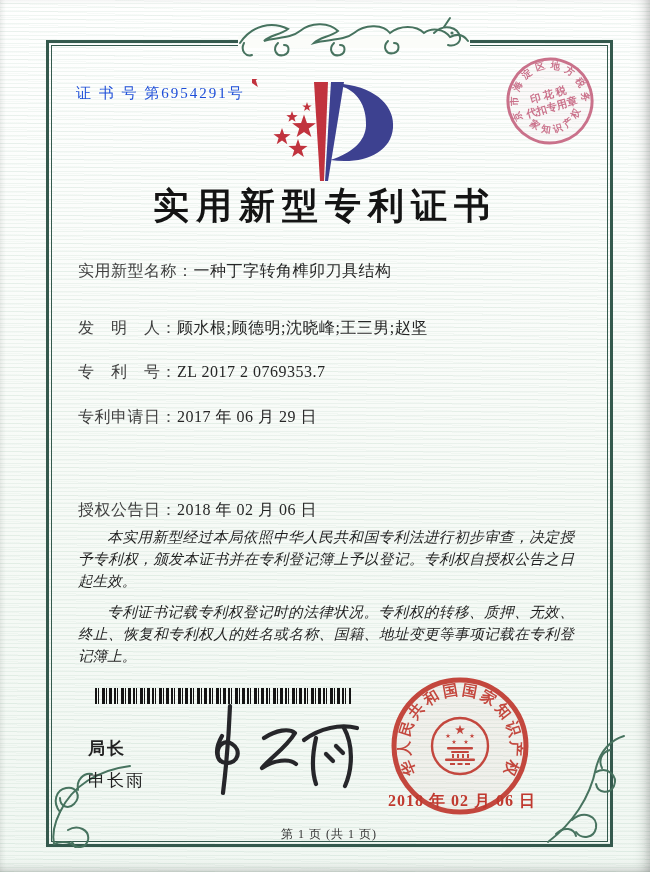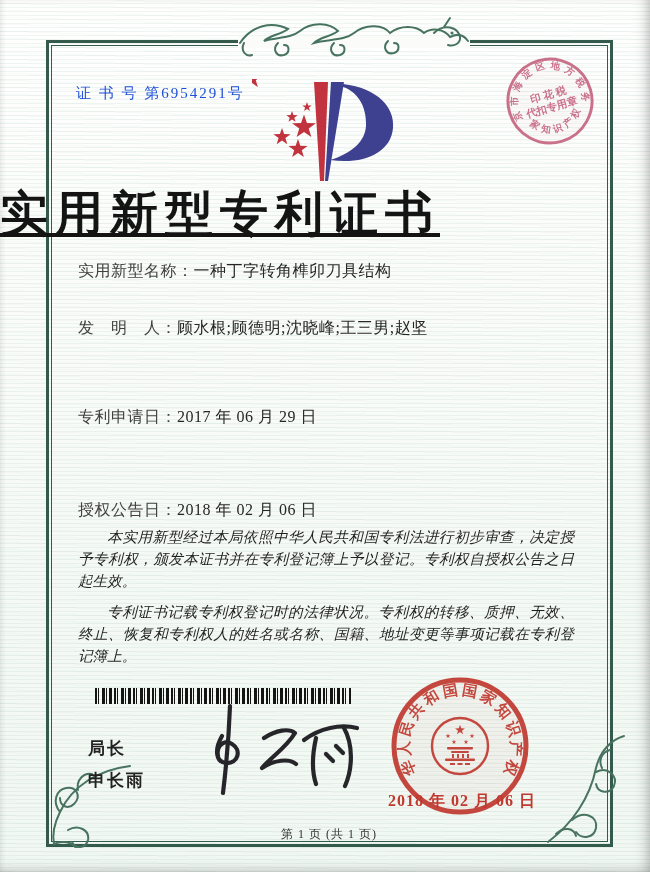--- a/index.html
+++ b/index.html
@@ -20,43 +20,43 @@
   .frame{position:absolute;left:46px;top:40px;width:561px;height:801px;
          border:3px solid #34594d;}
   .frame-inner{position:absolute;inset:2px;border:1px solid #34594d;}
   .orn-gap{position:absolute;left:238px;top:36px;width:232px;height:12px;background:#fbfcf9;}
   .ornament{position:absolute;}
   
   .cert-no{position:absolute;left:76px;top:84px;font-size:15px;letter-spacing:2px;color:#1d4ed8;}
   
   .logo{position:absolute;left:252px;top:79px;width:152px;height:104px;}
   
-  .title{position:absolute;left:0;top:182px;width:650px;text-align:left;
-         font-size:48px;font-weight:600;letter-spacing:7px;color:#141414;text-decoration:underline;}
+  .title{position:absolute;left:0;top:182px;width:650px;text-align:center;
+         font-size:36px;font-weight:600;letter-spacing:7px;color:#141414;}
   
   .field{position:absolute;left:78px;font-size:16px;color:#262626;letter-spacing:.5px;white-space:nowrap;}
   .field .lab{color:#404040;}
   .f0{top:261px}.f1{top:318px}.f2{top:362px}.f3{top:407px}.f4{top:452px}.f5{top:500px}
   
   .paras{position:absolute;left:78px;top:526px;width:496px;
          font-style:italic;font-size:14.6px;line-height:1.52;color:#1f1f1f;text-align:justify;}
   .paras p{margin:0 0 8px 0;text-indent:2em;font-style:italic;}
   
   .barcode{position:absolute;left:95px;top:688px;width:256px;height:16px;
       background:repeating-linear-gradient(90deg,
         #141414 0 2px, transparent 2px 3px,
         #141414 3px 4px, transparent 4px 7px,
         #141414 7px 10px, transparent 10px 11px,
         #141414 11px 12px, transparent 12px 14px,
         #141414 14px 17px, transparent 17px 19px);}
   
   .director-title{position:absolute;left:88px;top:737px;font-family:"Liberation Sans","DejaVu Sans",sans-serif;
       font-size:17px;font-weight:600;color:#222;letter-spacing:2px;}
   .director-name{position:absolute;left:88px;top:769px;font-family:"Liberation Sans","DejaVu Sans",sans-serif;
-      font-size:17px;font-weight:700;color:#222;letter-spacing:2px;}
+      font-size:17px;font-weight:400;color:#222;letter-spacing:2px;}
   .signature{position:absolute;left:192px;top:698px;width:175px;height:100px;}
   
   .seal{position:absolute;left:385px;top:672px;width:150px;height:150px;opacity:.92;}
   .seal-date{position:absolute;left:386px;top:791px;width:152px;text-align:center;
       font-size:16px;font-weight:700;color:#c0392f;letter-spacing:1px;white-space:nowrap;}
   
   .stamp{position:absolute;left:503px;top:54px;width:94px;height:94px;
          transform:rotate(-16deg);opacity:.85;}
   
   .footer{position:absolute;left:0;top:826px;width:658px;text-align:center;
@@ -127,20 +127,23 @@
     </g>
   </svg>
 
   <div class="title">实用新型专利证书</div>
 
   <div class="field f0">
     <span class="lab">实用新型名称：</span><span>一种丁字转角榫卯刀具结构</span>
   </div>
   <div class="field f1">
     <span class="lab">发　明　人：</span><span>顾水根;顾德明;沈晓峰;王三男;赵坚</span>
+  </div>
+  <div class="field f2">
+    <span class="lab">专　利　号：</span><span>ZL 2017 2 0769353.7</span>
   </div>
   <div class="field f3">
     <span class="lab">专利申请日：</span><span>2017 年 06 月 29 日</span>
   </div>
   <div class="field f5">
     <span class="lab">授权公告日：</span><span>2018 年 02 月 06 日</span>
   </div>
 
   <div class="paras">
     <p>本实用新型经过本局依照中华人民共和国专利法进行初步审查，决定授予专利权，颁发本证书并在专利登记簿上予以登记。专利权自授权公告之日起生效。</p>

